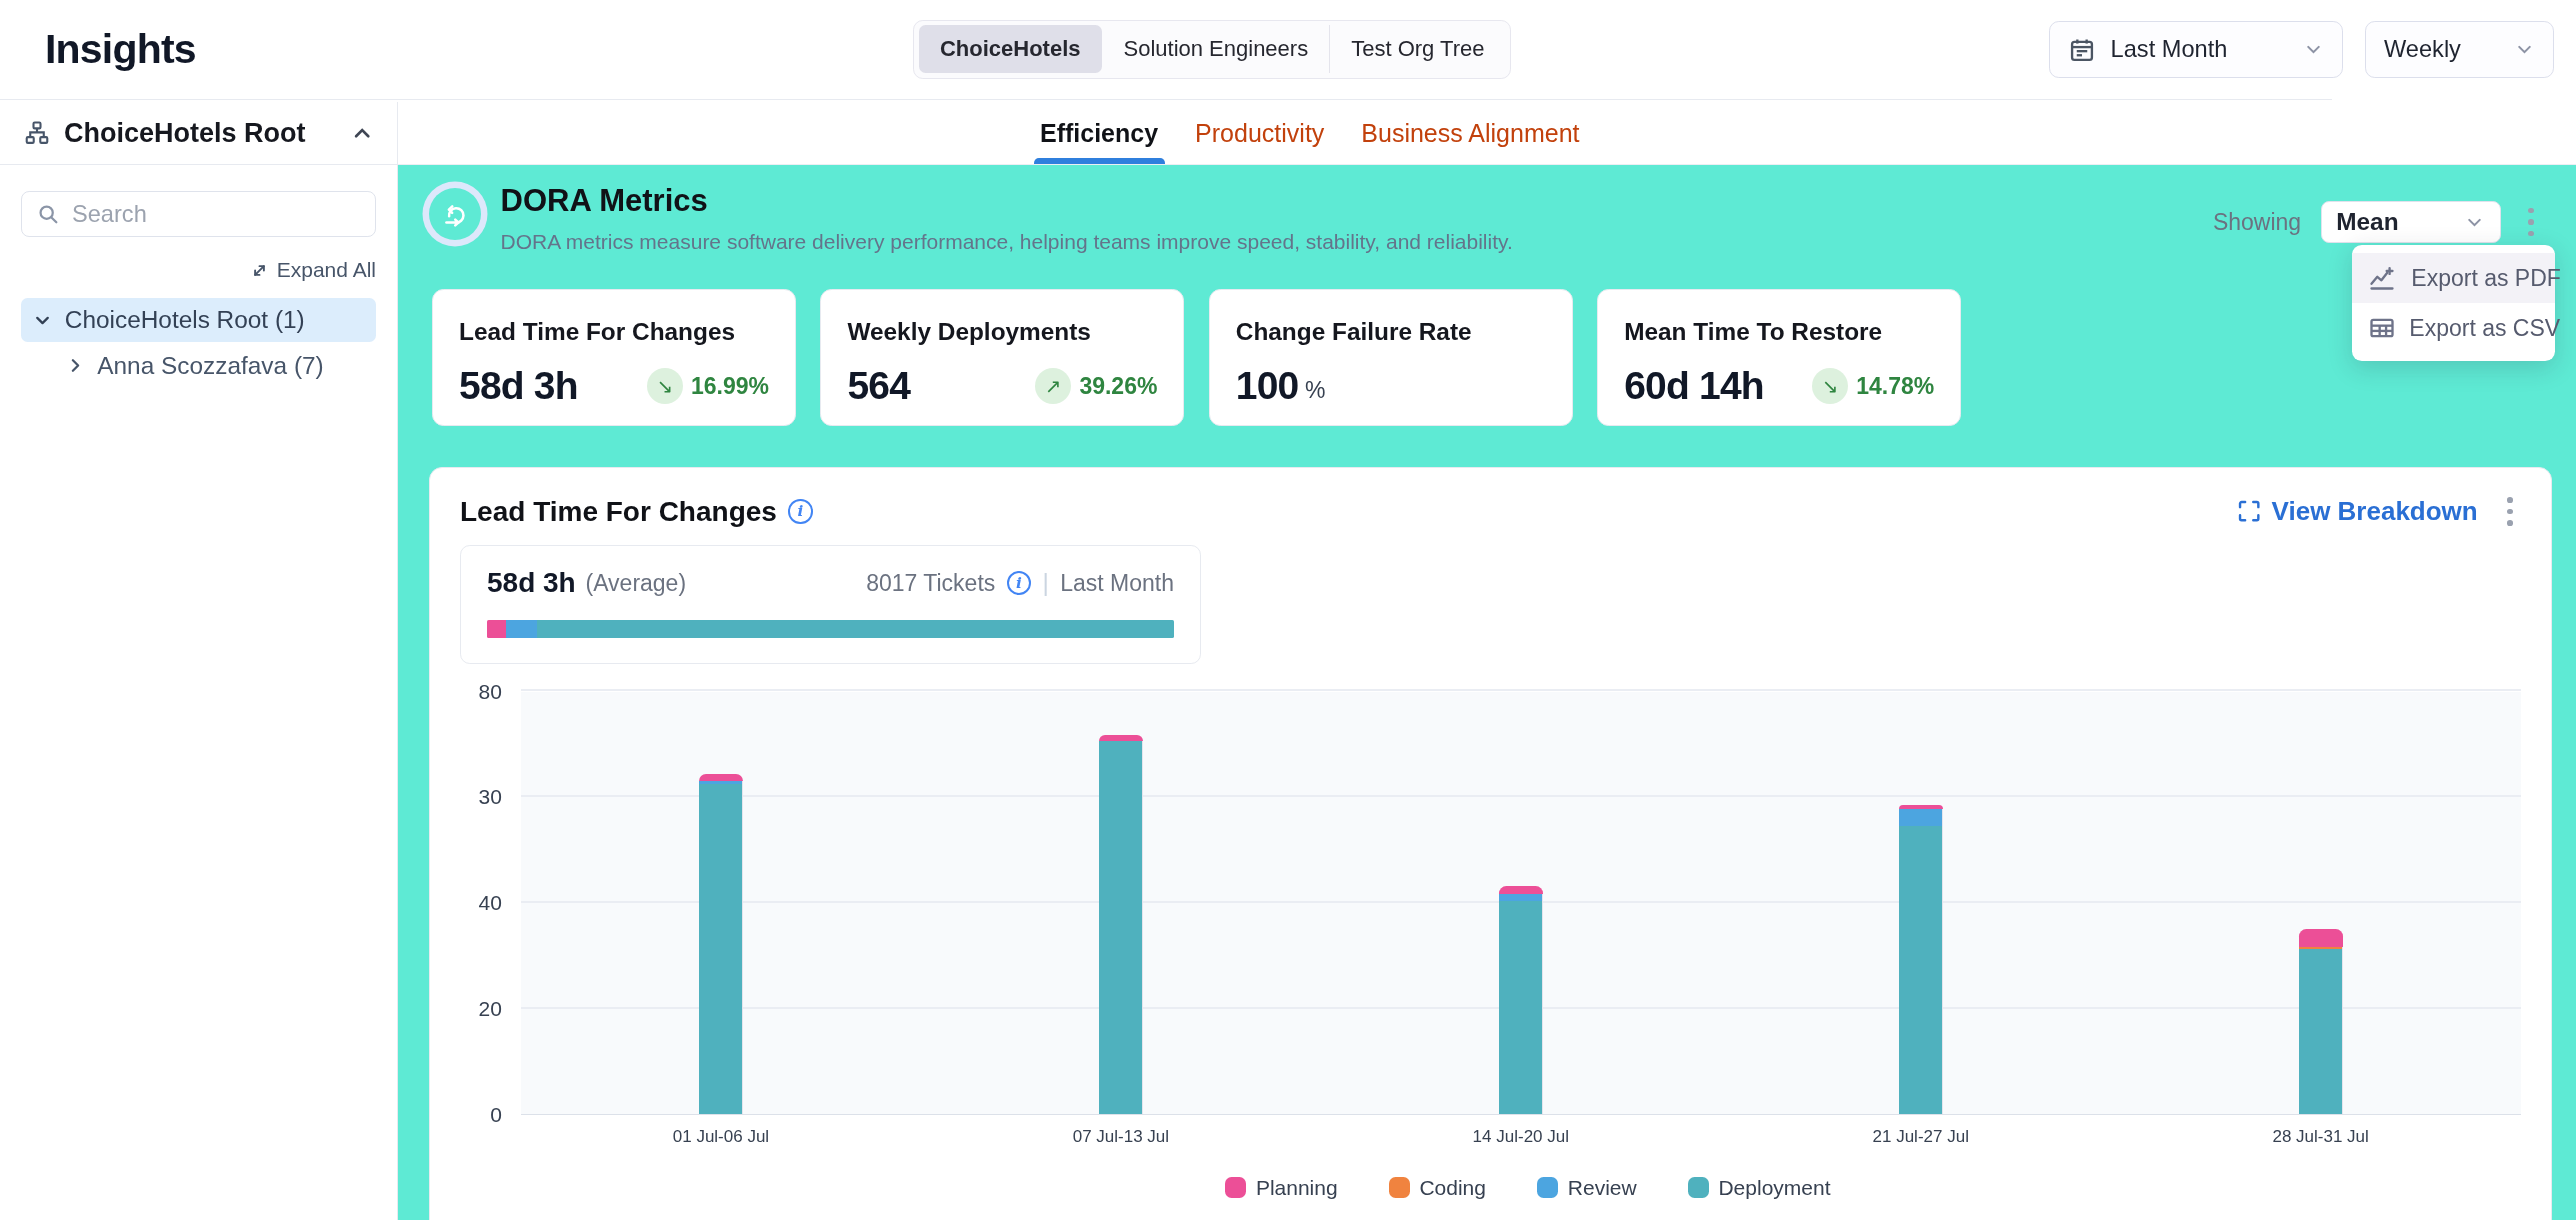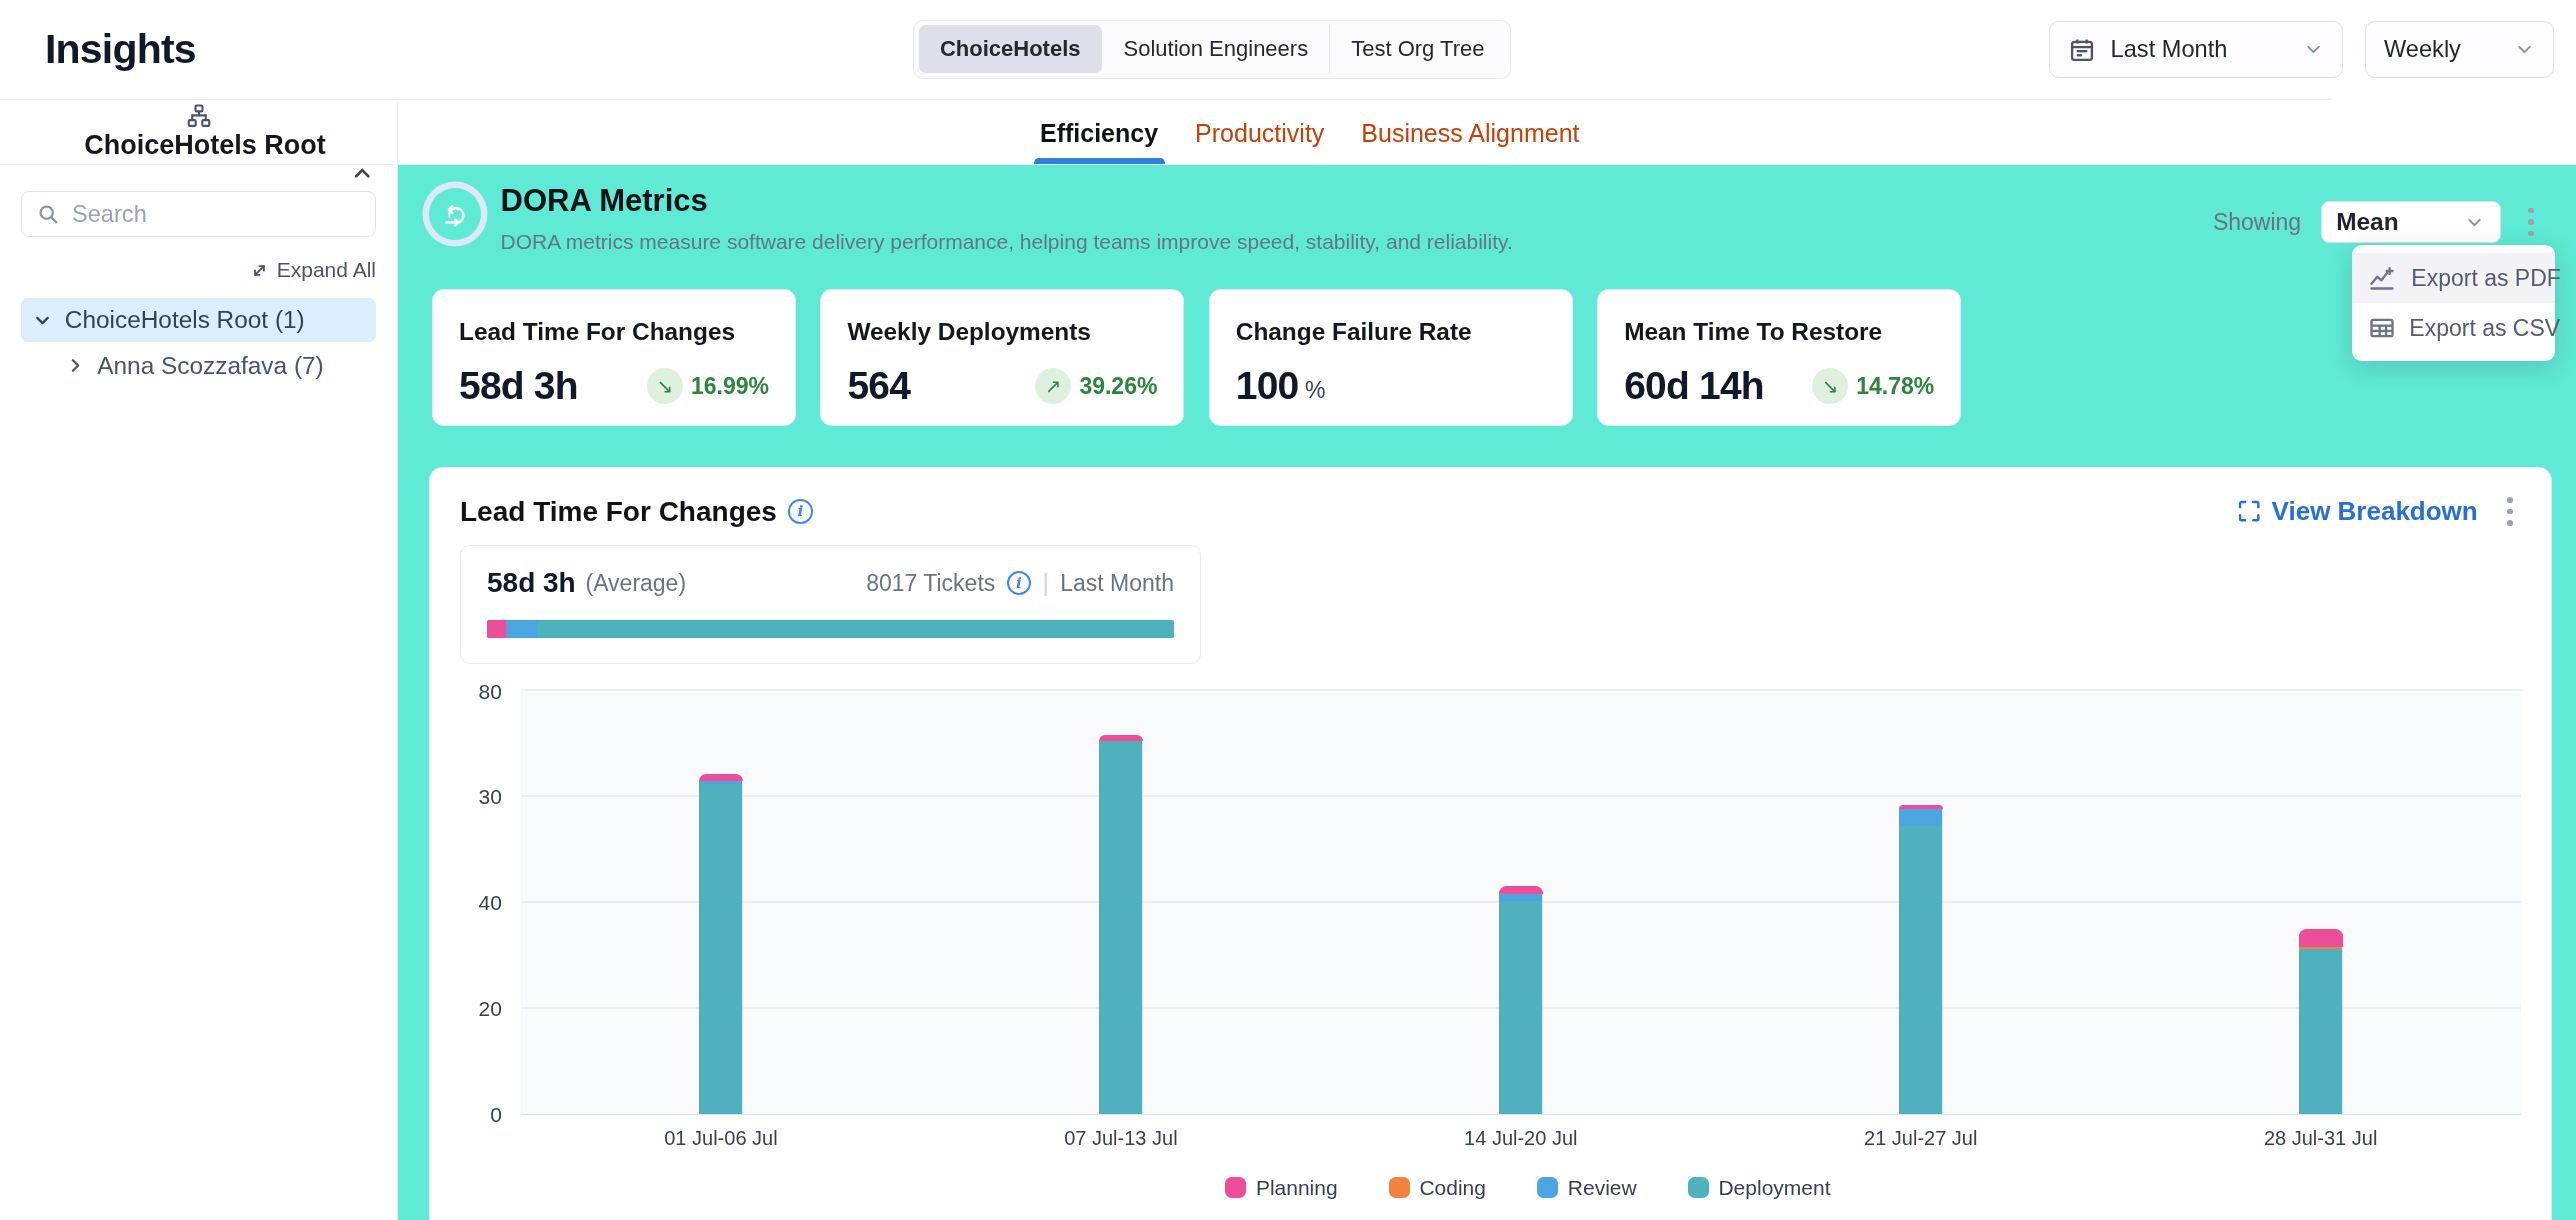--- a/index.html
+++ b/index.html
@@ -19,21 +19,21 @@
   .seg.active { background:#dfdfe9; border-radius:6.5px; font-weight:700; border-right:1.6px solid transparent; }
   .pill-select { position:absolute; top:21px; height:57px; display:flex; align-items:center; gap:14.6px;
     background:#fdfdff; border:1.6px solid #dcdfec; border-radius:9.8px; padding:0 18px; font-size:23.6px; color:#1f2430; cursor:pointer; }
   .pill-select .caret { margin-left:auto; color:#8d93a5; }
   #date-select { left:2049px; width:294px; }
   #gran-select { left:2365px; width:189px; }
 
   
   .sidebar { position:absolute; left:0; top:102px; width:398px; bottom:0; background:#fff;
     border-right:1.6px solid #e7eaf0; }
-  .side-head { height:63px; display:flex; align-items:center; padding:0 23px; border-bottom:1.6px solid #e7eaf0;flex-direction:column; }
+  .side-head { height:63px; display:flex; align-items:center; padding:0 23px; border-bottom:1.6px solid #e7eaf0; }
   .side-head .lbl { font-size:27px; font-weight:700; margin-left:13px; color:#16181f; }
   .side-head .chev { margin-left:auto; color:#3f4654; }
   .search-wrap { position:relative; margin:26px 21px 0 21px; }
   .search-wrap input { width:100%; height:46px; border:1.6px solid #dfe3ec; border-radius:8.1px;
     padding:0 16.3px 0 50px; font-size:23.6px; color:#334155; outline:none; font-family:inherit; }
   .search-wrap input::placeholder { color:#9ca3af; }
   .search-wrap .mag { position:absolute; left:14.6px; top:11.4px; }
   .expand-row { display:flex; justify-content:flex-end; align-items:center; gap:6.5px; margin:21px 21px 0 0;
     font-size:21px; color:#475569; cursor:pointer; }
   .tree { margin:16.3px 21px 0 21px; }
@@ -111,21 +111,21 @@
   .chart-wrap { position:relative; margin-top:28px; height:504px; }
   .y-axis { position:absolute; left:0; top:0; width:50px; height:423px; }
   .ytick { position:absolute; right:8.1px; font-size:21px; color:#374151; transform:translateY(50%); }
   .plot { position:absolute; left:61px; right:0; top:0; height:423px; background:#f8fafc;
     border-bottom:1.6px solid #dce1e9; }
   .gridline { position:absolute; left:0; right:0; height:1.6px; background:#eaedf3; }
   .bar { position:absolute; bottom:0; width:44px; display:flex; flex-direction:column-reverse; }
   .seg { width:100%; }
   .seg.cap { border-radius:7.3px 7.3px 0 0; }
   .xlabels { position:absolute; left:61px; right:0; top:435px; height:32.5px; }
-  .xlabel { position:absolute; transform:translateX(-50%); font-size:20px; color:#374151; white-space:nowrap; }
+  .xlabel { position:absolute; transform:translateX(-50%); font-size:17px; color:#374151; white-space:nowrap; }
   .legend { position:absolute; left:61px; right:0; top:484px; display:flex; justify-content:center; gap:37px; }
   .legend-item { display:flex; align-items:center; gap:9.8px; font-size:21px; color:#374151; cursor:pointer;margin-left:14px; }
   .swatch { width:21px; height:21px; border-radius:6.5px; }
 </style>
 </head>
 <body>
 
 <header class="topbar">
   <h1 class="app-title">Insights</h1>
 

